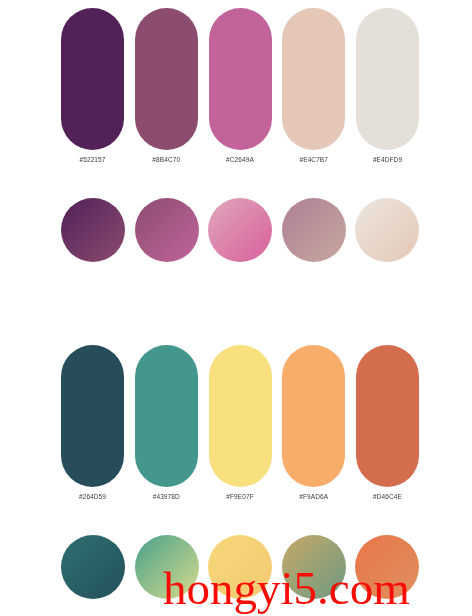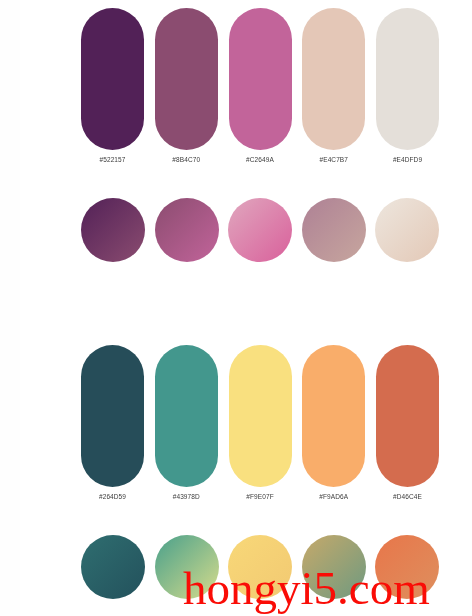--- a/index.html
+++ b/index.html
@@ -101,21 +101,21 @@
     color: #fa0c06;
     letter-spacing: 0px;
     white-space: nowrap;
     pointer-events: none;
     user-select: none;
   }
 </style>
 </head>
 <body>
 
-<div class="page" style="background: rgb(255, 255, 255); margin-left: 20px;">
+<div class="page" style="background: rgb(255, 255, 255);">
 
   <div class="palette palette-1">
 
     <div class="pill-row">
       <div class="pill" style="background: rgb(82, 33, 87);"></div>
       <div class="pill" style="background: rgb(139, 76, 112);"></div>
       <div class="pill" style="background: rgb(194, 100, 154);"></div>
       <div class="pill" style="background: rgb(228, 199, 183);"></div>
       <div class="pill" style="background: rgb(228, 223, 217);"></div>
     </div>

